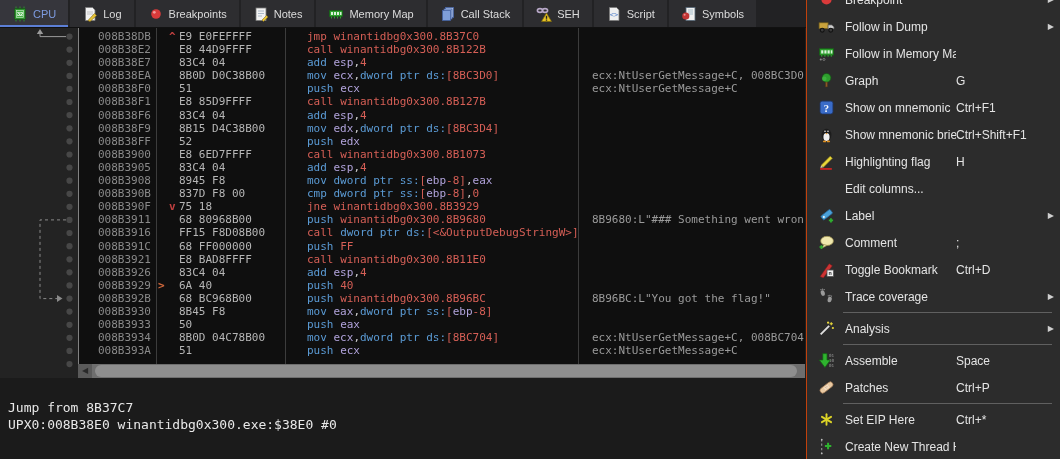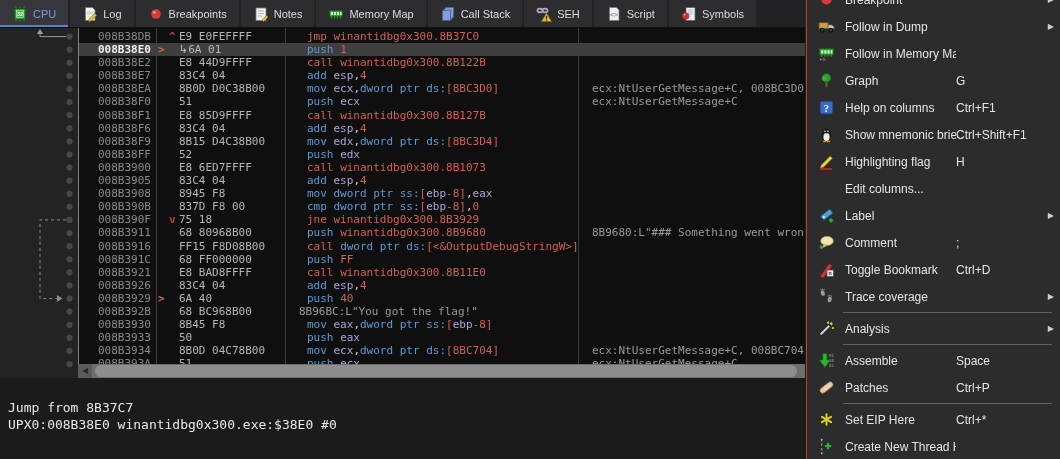--- a/index.html
+++ b/index.html
@@ -209,41 +209,40 @@
         <polygon points="36.8,6 40,1 43.2,6" fill="#9a9a9a"></polygon>
         <path d="M66 191.9 H40 V270.6 H57" fill="none" stroke="#8a8a8a" stroke-width="1" stroke-dasharray="3,3"></path>
         <polygon points="57,267.1 62.5,270.6 57,274.1" fill="#8a8a8a"></polygon>
       </svg>
     <div class="dtable">
       <div class="colsep" style="left:77px"></div>
       <div class="colsep" style="left:206px"></div>
       <div class="colsep" style="left:499px"></div>
       <div id="rows">
           <div class="drow"><span class="c-addr">008B38DB</span><span class="c-bytes"><span class="m1"></span><span class="m2">^</span>E9 E0FEFFFF</span><span class="c-instr"><span class="tk-r">jmp </span><span class="tk-r">winantidbg0x300.8B37C0</span></span><span class="c-comment"></span></div>
-          <div class="drow sel"><span class="c-addr">008B38E0</span><span class="c-bytes"><span class="m1">&gt;</span><span class="m2"></span><span class="pre">↳</span>6A 01</span><span class="c-instr"><span class="tk-b">push </span><span class="tk-n">1</span></span><span class="c-comment"></span></div>
           <div class="drow"><span class="c-addr">008B38E2</span><span class="c-bytes"><span class="m1"></span><span class="m2"></span>E8 44D9FFFF</span><span class="c-instr"><span class="tk-r">call </span><span class="tk-r">winantidbg0x300.8B122B</span></span><span class="c-comment"></span></div>
           <div class="drow"><span class="c-addr">008B38E7</span><span class="c-bytes"><span class="m1"></span><span class="m2"></span>83C4 04</span><span class="c-instr"><span class="tk-b">add </span><span class="tk-g">esp</span><span class="tk-w">,</span><span class="tk-n">4</span></span><span class="c-comment"></span></div>
           <div class="drow"><span class="c-addr">008B38EA</span><span class="c-bytes"><span class="m1"></span><span class="m2"></span>8B0D D0C38B00</span><span class="c-instr"><span class="tk-b">mov </span><span class="tk-g">ecx</span><span class="tk-w">,</span><span class="tk-b">dword ptr ds:</span><span class="tk-n">[8BC3D0]</span></span><span class="c-comment">ecx:NtUserGetMessage+C, 008BC3D0</span></div>
           <div class="drow"><span class="c-addr">008B38F0</span><span class="c-bytes"><span class="m1"></span><span class="m2"></span>51</span><span class="c-instr"><span class="tk-b">push </span><span class="tk-g">ecx</span></span><span class="c-comment">ecx:NtUserGetMessage+C</span></div>
           <div class="drow"><span class="c-addr">008B38F1</span><span class="c-bytes"><span class="m1"></span><span class="m2"></span>E8 85D9FFFF</span><span class="c-instr"><span class="tk-r">call </span><span class="tk-r">winantidbg0x300.8B127B</span></span><span class="c-comment"></span></div>
           <div class="drow"><span class="c-addr">008B38F6</span><span class="c-bytes"><span class="m1"></span><span class="m2"></span>83C4 04</span><span class="c-instr"><span class="tk-b">add </span><span class="tk-g">esp</span><span class="tk-w">,</span><span class="tk-n">4</span></span><span class="c-comment"></span></div>
           <div class="drow"><span class="c-addr">008B38F9</span><span class="c-bytes"><span class="m1"></span><span class="m2"></span>8B15 D4C38B00</span><span class="c-instr"><span class="tk-b">mov </span><span class="tk-g">edx</span><span class="tk-w">,</span><span class="tk-b">dword ptr ds:</span><span class="tk-n">[8BC3D4]</span></span><span class="c-comment"></span></div>
           <div class="drow"><span class="c-addr">008B38FF</span><span class="c-bytes"><span class="m1"></span><span class="m2"></span>52</span><span class="c-instr"><span class="tk-b">push </span><span class="tk-g">edx</span></span><span class="c-comment"></span></div>
           <div class="drow"><span class="c-addr">008B3900</span><span class="c-bytes"><span class="m1"></span><span class="m2"></span>E8 6ED7FFFF</span><span class="c-instr"><span class="tk-r">call </span><span class="tk-r">winantidbg0x300.8B1073</span></span><span class="c-comment"></span></div>
           <div class="drow"><span class="c-addr">008B3905</span><span class="c-bytes"><span class="m1"></span><span class="m2"></span>83C4 04</span><span class="c-instr"><span class="tk-b">add </span><span class="tk-g">esp</span><span class="tk-w">,</span><span class="tk-n">4</span></span><span class="c-comment"></span></div>
           <div class="drow"><span class="c-addr">008B3908</span><span class="c-bytes"><span class="m1"></span><span class="m2"></span>8945 F8</span><span class="c-instr"><span class="tk-b">mov </span><span class="tk-b">dword ptr ss:</span><span class="tk-n">[</span><span class="tk-g">ebp</span><span class="tk-n">-8</span><span class="tk-n">]</span><span class="tk-w">,</span><span class="tk-g">eax</span></span><span class="c-comment"></span></div>
           <div class="drow"><span class="c-addr">008B390B</span><span class="c-bytes"><span class="m1"></span><span class="m2"></span>837D F8 00</span><span class="c-instr"><span class="tk-b">cmp </span><span class="tk-b">dword ptr ss:</span><span class="tk-n">[</span><span class="tk-g">ebp</span><span class="tk-n">-8</span><span class="tk-n">]</span><span class="tk-w">,</span><span class="tk-n">0</span></span><span class="c-comment"></span></div>
           <div class="drow"><span class="c-addr">008B390F</span><span class="c-bytes"><span class="m1"></span><span class="m2">v</span>75 18</span><span class="c-instr"><span class="tk-r">jne </span><span class="tk-r">winantidbg0x300.8B3929</span></span><span class="c-comment"></span></div>
           <div class="drow"><span class="c-addr">008B3911</span><span class="c-bytes"><span class="m1"></span><span class="m2"></span>68 80968B00</span><span class="c-instr"><span class="tk-b">push </span><span class="tk-r">winantidbg0x300.8B9680</span></span><span class="c-comment">8B9680:L"### Something went wron</span></div>
           <div class="drow"><span class="c-addr">008B3916</span><span class="c-bytes"><span class="m1"></span><span class="m2"></span>FF15 F8D08B00</span><span class="c-instr"><span class="tk-r">call </span><span class="tk-b">dword ptr ds:</span><span class="tk-n">[&lt;&amp;OutputDebugStringW&gt;]</span></span><span class="c-comment"></span></div>
           <div class="drow"><span class="c-addr">008B391C</span><span class="c-bytes"><span class="m1"></span><span class="m2"></span>68 FF000000</span><span class="c-instr"><span class="tk-b">push </span><span class="tk-n">FF</span></span><span class="c-comment"></span></div>
           <div class="drow"><span class="c-addr">008B3921</span><span class="c-bytes"><span class="m1"></span><span class="m2"></span>E8 BAD8FFFF</span><span class="c-instr"><span class="tk-r">call </span><span class="tk-r">winantidbg0x300.8B11E0</span></span><span class="c-comment"></span></div>
           <div class="drow"><span class="c-addr">008B3926</span><span class="c-bytes"><span class="m1"></span><span class="m2"></span>83C4 04</span><span class="c-instr"><span class="tk-b">add </span><span class="tk-g">esp</span><span class="tk-w">,</span><span class="tk-n">4</span></span><span class="c-comment"></span></div>
           <div class="drow"><span class="c-addr">008B3929</span><span class="c-bytes"><span class="m1">&gt;</span><span class="m2"></span>6A 40</span><span class="c-instr"><span class="tk-b">push </span><span class="tk-n">40</span></span><span class="c-comment"></span></div>
-          <div class="drow"><span class="c-addr">008B392B</span><span class="c-bytes"><span class="m1"></span><span class="m2"></span>68 BC968B00</span><span class="c-comment">8B96BC:L"You got the flag!"</span></div>
+          <div class="drow"><span class="c-addr">008B392B</span><span class="c-bytes"><span class="m1"></span><span class="m2"></span>68 BC968B00</span><span class="c-instr"><span class="tk-b">push </span><span class="tk-r">winantidbg0x300.8B96BC</span></span><span class="c-comment">8B96BC:L"You got the flag!"</span></div>
           <div class="drow"><span class="c-addr">008B3930</span><span class="c-bytes"><span class="m1"></span><span class="m2"></span>8B45 F8</span><span class="c-instr"><span class="tk-b">mov </span><span class="tk-g">eax</span><span class="tk-w">,</span><span class="tk-b">dword ptr ss:</span><span class="tk-n">[</span><span class="tk-g">ebp</span><span class="tk-n">-8</span><span class="tk-n">]</span></span><span class="c-comment"></span></div>
           <div class="drow"><span class="c-addr">008B3933</span><span class="c-bytes"><span class="m1"></span><span class="m2"></span>50</span><span class="c-instr"><span class="tk-b">push </span><span class="tk-g">eax</span></span><span class="c-comment"></span></div>
           <div class="drow"><span class="c-addr">008B3934</span><span class="c-bytes"><span class="m1"></span><span class="m2"></span>8B0D 04C78B00</span><span class="c-instr"><span class="tk-b">mov </span><span class="tk-g">ecx</span><span class="tk-w">,</span><span class="tk-b">dword ptr ds:</span><span class="tk-n">[8BC704]</span></span><span class="c-comment">ecx:NtUserGetMessage+C, 008BC704</span></div>
           <div class="drow"><span class="c-addr">008B393A</span><span class="c-bytes"><span class="m1"></span><span class="m2"></span>51</span><span class="c-instr"><span class="tk-b">push </span><span class="tk-g">ecx</span></span><span class="c-comment">ecx:NtUserGetMessage+C</span></div>
         </div>
     </div>
     <div class="hscroll">
       <div class="hs-btn">◀</div>
       <div class="hs-thumb"></div>
     </div>
@@ -316,21 +315,21 @@
           <span class="mshort">G</span>
           <span class="marrow"></span>
         </div>
         <div class="mitem">
           <span class="micon">
             <svg viewBox="0 0 16 16">
               <rect x="2" y="2" width="12" height="12" rx="2" fill="#3a6cc8" stroke="#1e3c78" stroke-width="0.7"></rect>
               <text x="8" y="11.8" font-size="10" font-weight="bold" fill="#fff" text-anchor="middle" font-family="serif">?</text>
             </svg>
           </span>
-          <span class="mlabel">Help on columns</span>
+          <span class="mlabel">Show on mnemonic</span>
           <span class="mshort">Ctrl+F1</span>
           <span class="marrow"></span>
         </div>
         <div class="mitem">
           <span class="micon">
             <svg viewBox="0 0 16 16">
               <ellipse cx="8" cy="8.5" rx="4.6" ry="6" fill="#1c1c1c"></ellipse>
               <ellipse cx="8" cy="10.3" rx="2.9" ry="3.7" fill="#efefef"></ellipse>
               <circle cx="6.6" cy="5" r="0.7" fill="#fff"></circle>
               <circle cx="9.4" cy="5" r="0.7" fill="#fff"></circle>

